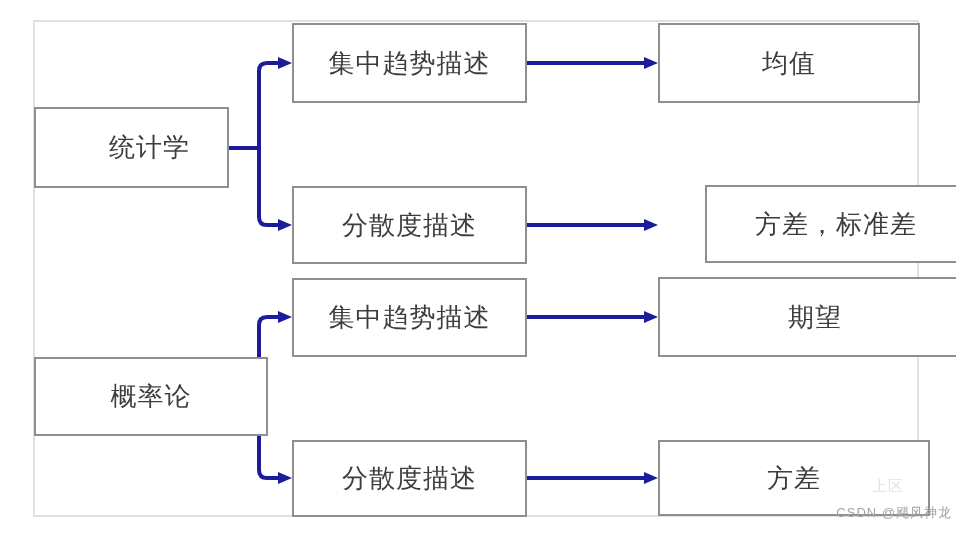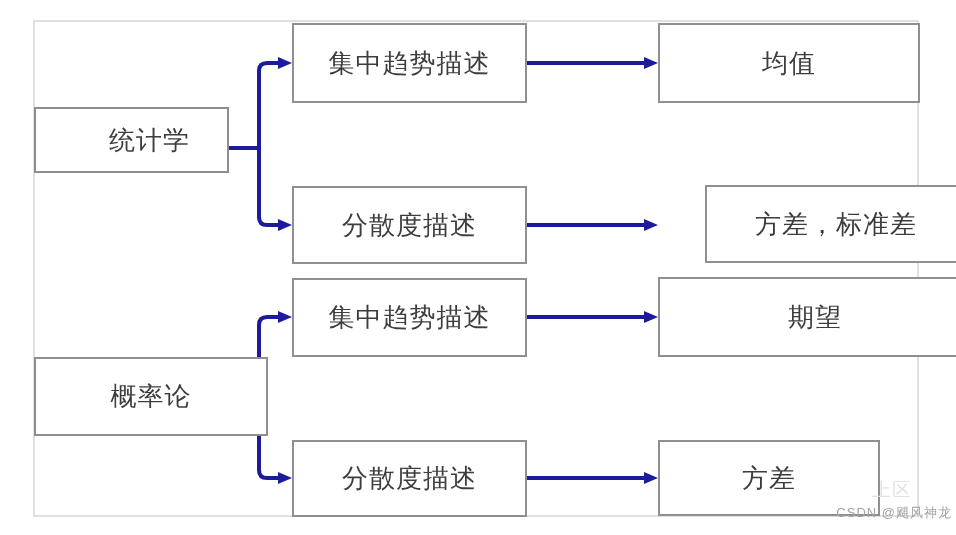--- a/index.html
+++ b/index.html
@@ -32,30 +32,30 @@
     background: #ffffff;
     border: 2px solid var(--box-border, #8f8f8f);
     display: flex;
     align-items: center;
     justify-content: center;
     font-size: 26px;
     letter-spacing: 1px;
     color: var(--box-text, #3d3d3d);
     white-space: nowrap;
   }
-  .b-stats { left: 34px;  top: 107px; width: 195px; height: 66px; padding-left: 36px; }
+  .b-stats { left: 34px;  top: 107px; width: 195px; height: 81px; padding-left: 36px; }
   .b-prob  { left: 34px;  top: 357px; width: 234px; height: 79px; }
   .b-mid1  { left: 292px; top: 23px;  width: 235px; height: 80px; }
   .b-mid2  { left: 292px; top: 186px; width: 235px; height: 78px; }
   .b-mid3  { left: 292px; top: 278px; width: 235px; height: 79px; }
   .b-mid4  { left: 292px; top: 440px; width: 235px; height: 77px; }
   .b-leaf1 { left: 658px; top: 23px;  width: 262px; height: 80px; }
   .b-leaf2 { left: 658px; top: 185px; width: 262px; height: 78px; margin-left: 47px; }
   .b-leaf3 { left: 658px; top: 277px; width: 314px; height: 80px; }
-  .b-leaf4 { left: 658px; top: 440px; width: 222px; height: 76px; }
+  .b-leaf4 { left: 658px; top: 440px; width: 272px; height: 76px; }
 
   
   .wires {
     position: absolute;
     left: 0; top: 0;
     width: 956px; height: 535px;
     pointer-events: none;
   }
   .wires path.line {
     stroke: var(--connector, #1b1b9c);
@@ -73,21 +73,21 @@
     right: 4px;
     top: 504px;
     font-size: 13px;
     color: var(--watermark, #a3a3a3);
     letter-spacing: 1px;
   }
   .watermark-ghost {
     position: absolute;
     left: 872px;
     top: 477px;
-    font-size: 19px;
+    font-size: 15px;
     color: var(--watermark-ghost, #e2e2e2);
     letter-spacing: 1px;
   }
 </style>
 </head>
 <body>
 
 <div id="canvas">
 
   <div class="frame"></div>

